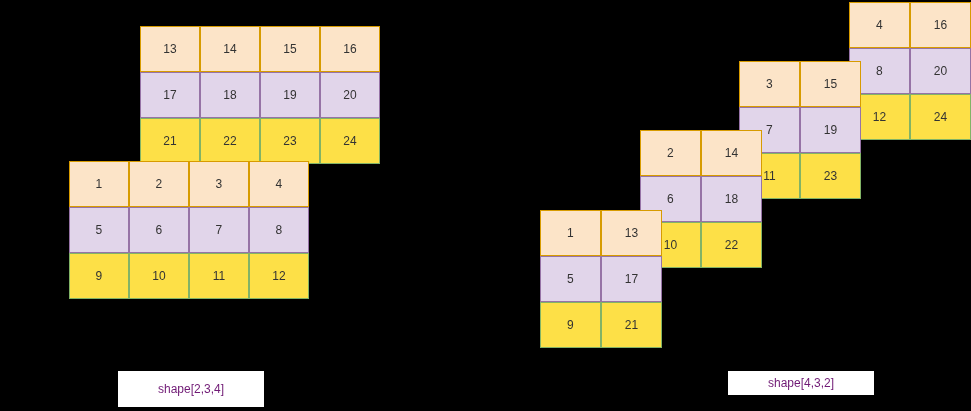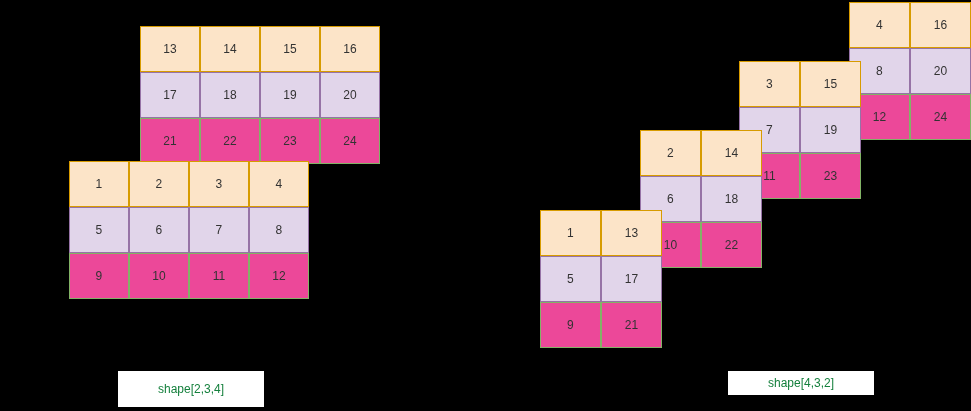--- a/index.html
+++ b/index.html
@@ -40,33 +40,33 @@
   }
   .cell.row-orange {
     background: #fce4c8;
     border: 1px solid #d79b00;
   }
   .cell.row-purple {
     background: #e1d5ea;
     border: 1px solid #9673a6;
   }
   .cell.row-green {
-    background: #ec4899;
+    background: #fde047;
     border: 1px solid #82b366;
   }
   .shape-label {
     position: absolute;
     box-sizing: border-box;
     background: #ffffff;
     border: 1px solid #ffffff;
     display: flex;
     align-items: center;
     justify-content: center;
     font-size: 12px;
-    color: #15803d;
+    color: #701a75;
     line-height: 1;
     user-select: none;
   }
 </style>
 </head>
 <body>
 
 <div id="stage">
 
   <div id="left-group">

